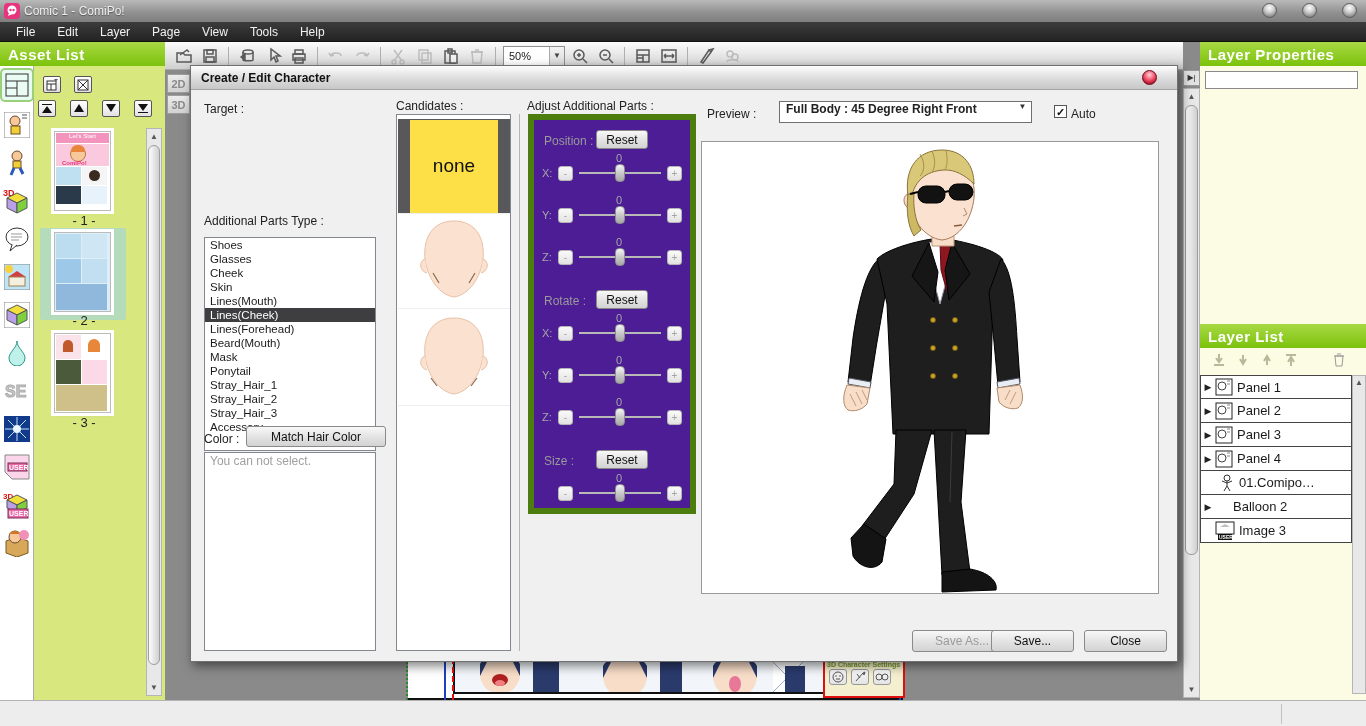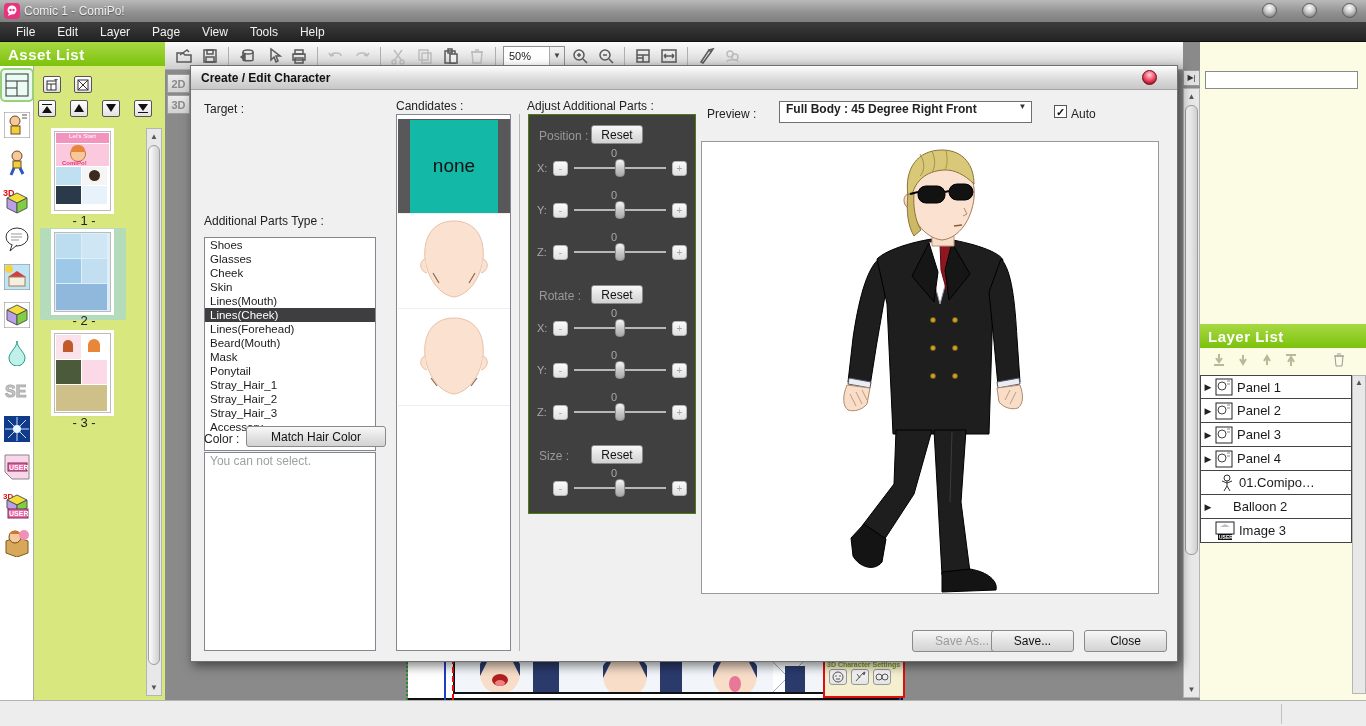--- a/index.html
+++ b/index.html
@@ -70,21 +70,21 @@
   .flabel { position:absolute; font-size:12px; color:#222; }
   .listbox { position:absolute; background:#fff; border:1px solid #828790; overflow:hidden; }
   .lb-item { padding:1px 5px; white-space:nowrap; }
   .lb-item.sel { background:#3e3e40; color:#fff; }
   .btn { position:absolute; background:linear-gradient(#f8f8f8,#e0e0e0 60%,#d3d3d3);
     border:1px solid #8a8a8a; border-radius:3px; font-size:12px; color:#111;
     display:flex; align-items:center; justify-content:center; }
   .btn.dis { color:#9b9b9b;margin-left:36px; }
   .cand-cell { position:absolute; left:1px; width:112px; height:95px; background:#fff;
     display:flex; align-items:center; justify-content:center; border-bottom:1px solid #eee; }
-  .groupbox { position:absolute; border:1px solid #4d7c0f; background:#404040; }
+  .groupbox { position:absolute; border:6px solid #4d7c0f; background:#4c1d95; }
   .glabel { position:absolute; font-size:12px; color:#9a9a9a; }
   .sval { position:absolute; font-size:11px; color:#a8a8a8; }
   .srow { position:absolute; height:18px; display:flex; align-items:center; }
   .axis { font-size:11px; color:#a8a8a8; width:16px; }
   .mp { width:15px; height:15px; border:1px solid #b5b5b5; border-radius:3px; background:linear-gradient(#fafafa,#e2e2e2);
     color:#a5a5a5; font-size:10px; display:flex; align-items:center; justify-content:center; }
   .track { position:relative; height:2px; background:#b8b8b8; flex:1; margin:0 6px; }
   .sthumb { position:absolute; top:-8px; left:50%; margin-left:-5px; width:10px; height:18px; border-radius:4px;
     background:linear-gradient(#f5f5f5,#c9c9c9 50%,#a8a8a8); border:1px solid #8d8d8d; }
   .combo { position:absolute; height:22px; background:#fff; border:1px solid #707070; display:flex; align-items:flex-start; }
@@ -502,20 +502,23 @@
   </div>
 
   <div class="abs" style="left:1183px;top:70px;width:17px;height:16px;background:#e2e2e2;border:1px solid #9a9a9a;font-size:8px;text-align:center;line-height:14px;color:#333">▶|</div>
   <div class="vscroll" style="left:1183px;top:88px;width:17px;height:610px">
     <span class="varrow" style="top:3px">▲</span>
     <div class="vthumb" style="top:16px;height:450px"></div>
     <span class="varrow" style="bottom:3px">▼</span>
   </div>
 
   <div class="abs cream" style="left:1200px;top:42px;width:166px;height:658px"></div>
+  <div class="abs panel-header" style="left:1200px;top:42px;width:166px;height:24px">
+    <span>Layer Properties</span>
+  </div>
   <div class="abs" style="left:1205px;top:71px;width:153px;height:18px;background:#fff;border:1px solid #8a8a8a"></div>
 
   <div class="abs panel-header" style="left:1200px;top:324px;width:166px;height:24px">
     <span>Layer List</span>
   </div>
   <div class="abs ll-tool" style="left:1200px;top:348px;width:166px;height:26px">
     <span><svg width="14" height="14">
           <path d="M7,1 L7,8 M4,5 L7,9 L10,5" stroke="#b8b89a" fill="none" stroke-width="2"></path>
           <path d="M2,12 L12,12" stroke="#b8b89a" stroke-width="2"></path>
         </svg></span>
@@ -629,21 +632,21 @@
 
     <span class="flabel" style="left:13px;top:366px">Color :</span>
     <button class="btn" style="left:55px;top:360px;width:140px;height:21px">Match Hair Color</button>
     <div class="listbox" style="left:13px;top:386px;width:172px;height:199px">
       <div class="lb-item" style="color:#a0a0a0">You can not select.</div>
     </div>
 
     <span class="flabel" style="left:205px;top:33px">Candidates :</span>
     <div class="listbox" style="left:205px;top:48px;width:115px;height:537px">
       <div class="cand-cell" style="top:4px;background:#58585a">
-        <div style="width:88px;height:93px;background:#14b8a6;display:flex;align-items:center;justify-content:center;font-size:19px;color:#111">none</div>
+        <div style="width:88px;height:93px;background:#fde047;display:flex;align-items:center;justify-content:center;font-size:19px;color:#111">none</div>
       </div>
       <div class="cand-cell" style="top:99px">
         <svg width="90" height="92">
           <path d="M45,6 C66,6 76,22 74,44 C72,62 60,80 45,82 C30,80 18,62 16,44 C14,22 24,6 45,6 Z" fill="#fbe2d0" stroke="#e8c0a6"></path>
           <path d="M16,44 C10,46 10,56 18,58" fill="#fbe2d0" stroke="#e8c0a6"></path>
           <path d="M74,44 C80,46 80,56 72,58" fill="#fbe2d0" stroke="#e8c0a6"></path>
           <path d="M24,58 L30,68 M66,58 L60,68" stroke="#8a6a50" stroke-width="1.2" fill="none"></path>
         </svg>
       </div>
       <div class="cand-cell" style="top:196px">

